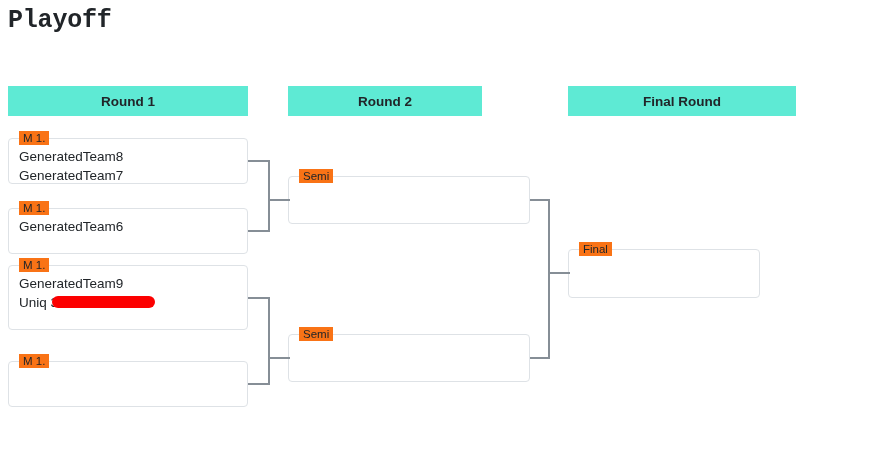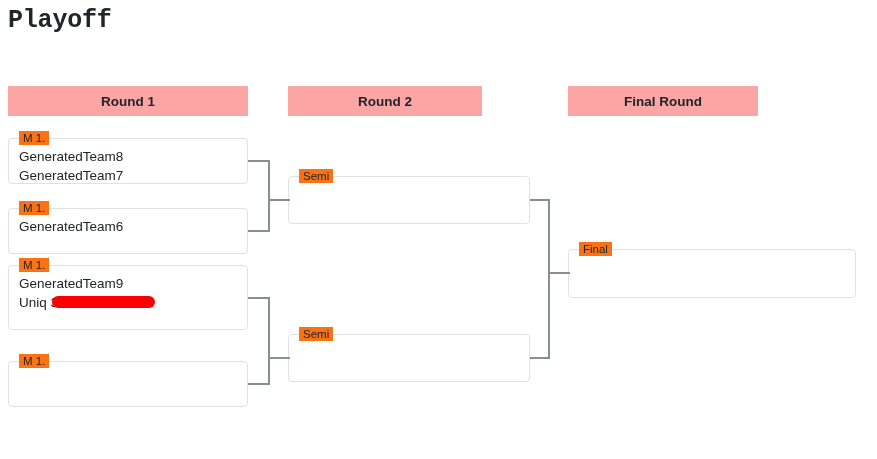--- a/index.html
+++ b/index.html
@@ -29,33 +29,33 @@
     color: #212529;
     line-height: 34px;
     white-space: nowrap;
     font-family: Liberation Mono, monospace;
   }
 
   
   .round-header {
     position: absolute;
     height: 30px;
-    background: #fca5a5;
+    background: #5eead4;
     color: #212529;
     font-size: 13.5px;
     font-weight: bold;
     display: flex;
     align-items: center;
     justify-content: center;
     box-sizing: border-box;
     white-space: nowrap;
   }
   .rh-1 { left: 8px;   top: 86px; width: 240px; }
   .rh-2 { left: 288px; top: 86px; width: 194px; text-align: center; }
-  .rh-3 { left: 568px; top: 86px; width: 190px; }
+  .rh-3 { left: 568px; top: 86px; width: 228px; }
 
   
   .match-box {
     position: absolute;
     box-sizing: border-box;
     border: 1px solid #dee2e6;
     border-radius: 4px;
     background: #ffffff;
     margin: 0;
     padding: 0;
@@ -105,21 +105,21 @@
   .mb-1 { left: 8px; top: 138px; width: 240px; height: 46px; }
   .mb-2 { left: 8px; top: 208px; width: 240px; height: 46px; }
   .mb-3 { left: 8px; top: 265px; width: 240px; height: 65px; }
   .mb-4 { left: 8px; top: 361px; width: 240px; height: 46px; }
 
   
   .sb-1 { left: 288px; top: 176px; width: 242px; height: 48px; }
   .sb-2 { left: 288px; top: 334px; width: 242px; height: 48px; }
 
   
-  .fb-1 { left: 568px; top: 249px; width: 288px; height: 49px; padding-left: 8px; }
+  .fb-1 { left: 568px; top: 249px; width: 192px; height: 49px; padding-left: 8px; }
 
   
   .conn {
     position: absolute;
     background: #868e96;
   }
   .conn-h { height: 2px; }
   .conn-v { width: 2px; }
 </style>
 </head>

